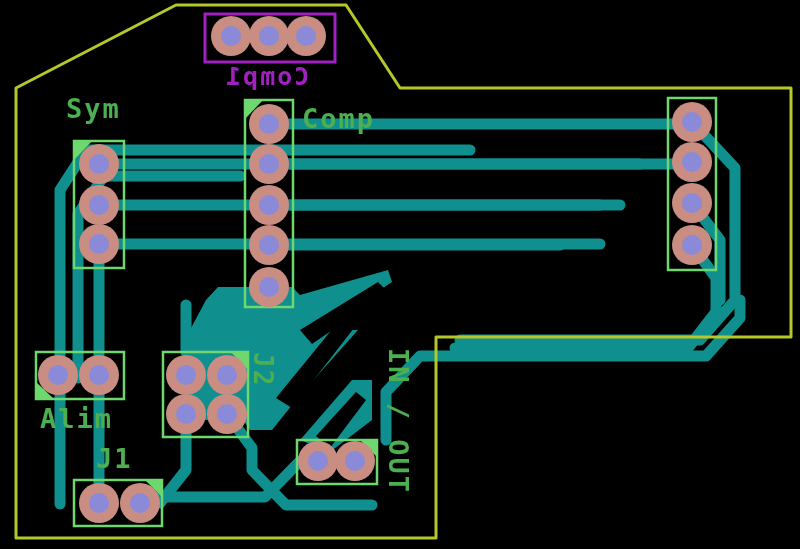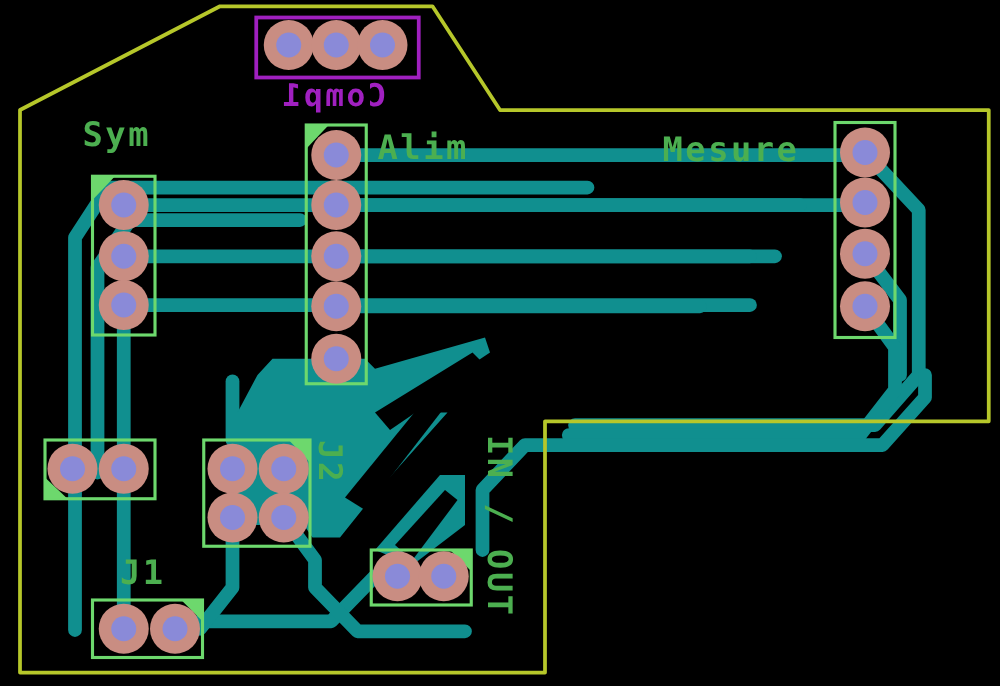--- a/index.html
+++ b/index.html
@@ -174,23 +174,23 @@
         <circle cx="140" cy="503" r="20" fill="#c98d82"></circle>
         <circle cx="140" cy="503" r="10" fill="#8a8ad8"></circle>
       </g>
     </g>
   </svg>
 
   <div class="silk-label" style="left:66px;top:78px;font-size:27px;margin-top:15px;">Sym</div>
 
   <div class="back-label" style="left:224px;top:62px;font-size:25px;">Comp1</div>
 
-  <div class="silk-label" style="left:302px;top:103px;font-size:27px;">Alim</div>
+  <div class="silk-label" style="left:302px;top:103px;font-size:27px;">Comp</div>
 
-  <div class="silk-label" style="left:530px;top:105px;font-size:27px;">Mesure</div>
 
+  <div class="silk-label" style="left:40px;top:403px;font-size:27px;">Alim</div>
 
   <div class="silk-label" style="left:96px;top:443px;font-size:27px;text-align:center;">J1</div>
 
   <div class="silk-label rot90" style="left:278px;top:352px;font-size:26px;transform:rotate(90deg);">J2</div>
 
   <div class="silk-label rot90" style="left:414px;top:348px;font-size:27px;transform:rotate(90deg);">IN / OUT</div>
 </div>
 
 </body></html>

